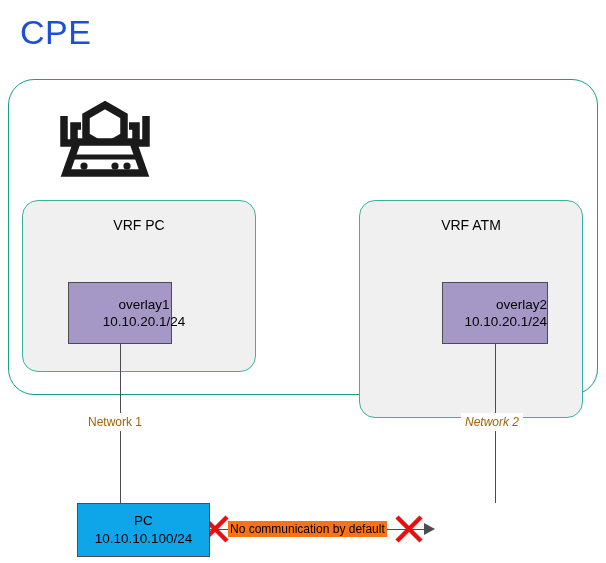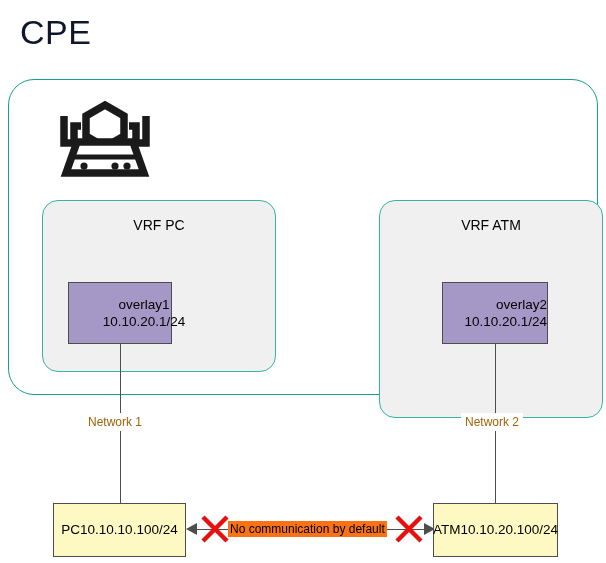--- a/index.html
+++ b/index.html
@@ -23,21 +23,21 @@
   }
 
   
   .page-title {
     position: absolute;
     left: 20px;
     top: 12px;
     font-size: 34px;
     line-height: 40px;
     letter-spacing: 0.5px;
-    color: #0f172a;
+    color: #1d4ed8;
     white-space: nowrap;
   }
 
   
   .cpe-box {
     position: absolute;
     left: 8px;
     top: 79px;
     width: 590px;
     height: 316px;
@@ -47,21 +47,20 @@
     background: transparent;
   }
 
   
   .vrf-box {
     position: absolute;
     box-sizing: border-box;
     border: 1.6px solid #38b2a3;
     border-radius: 16px;
     background: #f0f0f0;
-    margin-left: 20px;
   }
   .vrf-pc   { left: 22px;  top: 200px; width: 234px; height: 172px; }
   .vrf-atm  { left: 359px; top: 200px; width: 224px; height: 218px; }
 
   .vrf-label {
     position: absolute;
     top: 15px;
     left: 0;
     width: 100%;
     text-align: center;
@@ -95,30 +94,31 @@
     z-index: 6;
     padding-left: 48px;
   }
   .overlay1 { left: 68px;  top: 282px; width: 104px; height: 62px; }
   .overlay2 { left: 442px; top: 282px; width: 106px; height: 62px; align-items: flex-end; }
 
   
   .device-box {
     position: absolute;
     box-sizing: border-box;
-    background: #fef9c3;
+    background: #0ea5e9;
     border: 1.6px solid #4d4d4d;
     display: flex;
-    flex-direction: row;
+    flex-direction: column;
     align-items: center;
     justify-content: center;
     font-size: 13.5px;
     line-height: 18px;
     color: #000000;
     z-index: 6;
+    margin-left: 24px;
   }
   .pc-box  { left: 53px;  top: 503px; width: 133px; height: 54px; }
   .atm-box { left: 433px; top: 503px; width: 125px; height: 54px; }
 
   
   .vline {
     position: absolute;
     width: 1.4px;
     background: #4d4d4d;
     z-index: 2;
@@ -132,21 +132,21 @@
     top: 413px;
     font-size: 12px;
     line-height: 16px;
     color: #a16207;
     background: #ffffff;
     padding: 1px 4px;
     white-space: nowrap;
     z-index: 4;
   }
   .net-label-1 { left: 84px; }
-  .net-label-2 { left: 461px; }
+  .net-label-2 { left: 461px; font-style: italic; }
 
   
   .hline {
     position: absolute;
     left: 188px;
     top: 529px;
     width: 245px;
     height: 1.4px;
     background: #4d4d4d;
     z-index: 2;
@@ -240,24 +240,20 @@
   <div class="vline vline-right"></div>
 
   <div class="net-label net-label-1">Network 1</div>
   <div class="net-label net-label-2">Network 2</div>
 
   <div class="device-box pc-box">
     <div>PC</div>
     <div>10.10.10.100/24</div>
   </div>
 
-  <div class="device-box atm-box">
-    <div>ATM</div>
-    <div>10.10.20.100/24</div>
-  </div>
 
   <div class="hline"></div>
   <div class="arrow-head arrow-left"></div>
   <div class="arrow-head arrow-right"></div>
 
   <div class="no-comm-text">No communication by default</div>
 
   <div class="red-x red-x-left">
     <svg viewBox="0 0 32 32" width="32" height="32" aria-hidden="true">
       <path d="M4,4 L28,28 M28,4 L4,28" stroke="#e8100f" stroke-width="4.5" stroke-linecap="butt" fill="none"></path>

